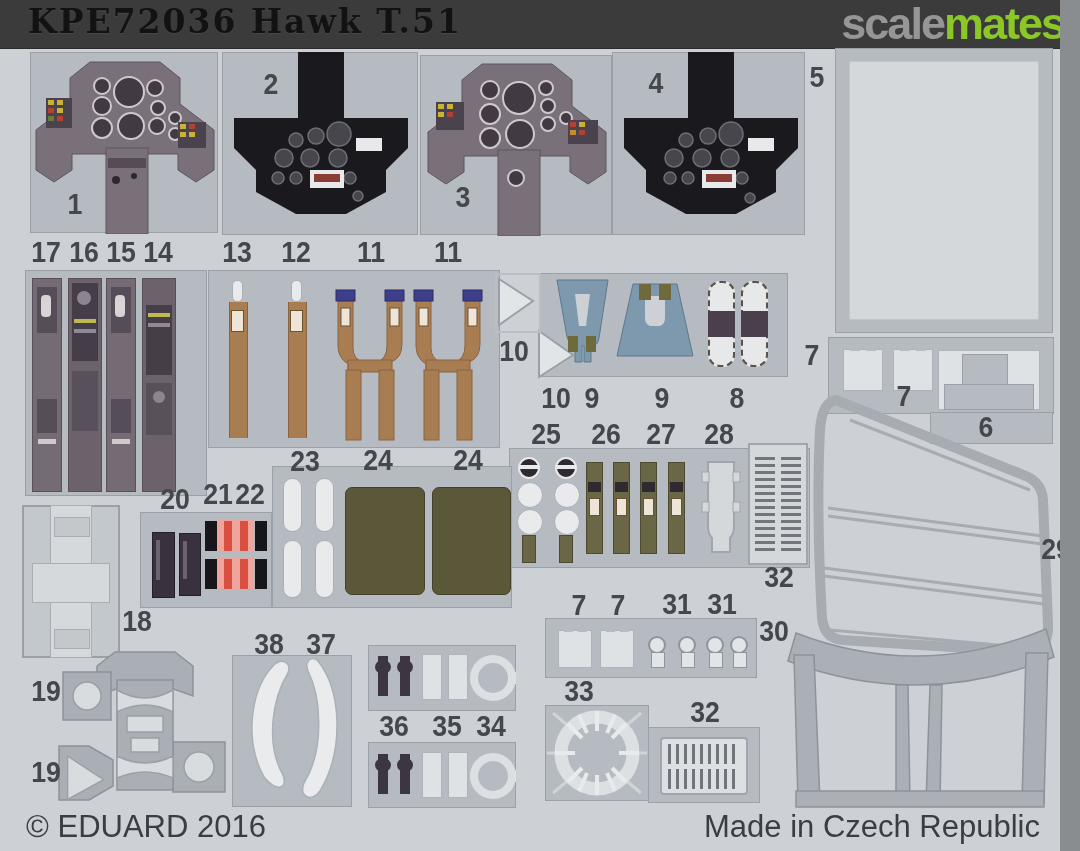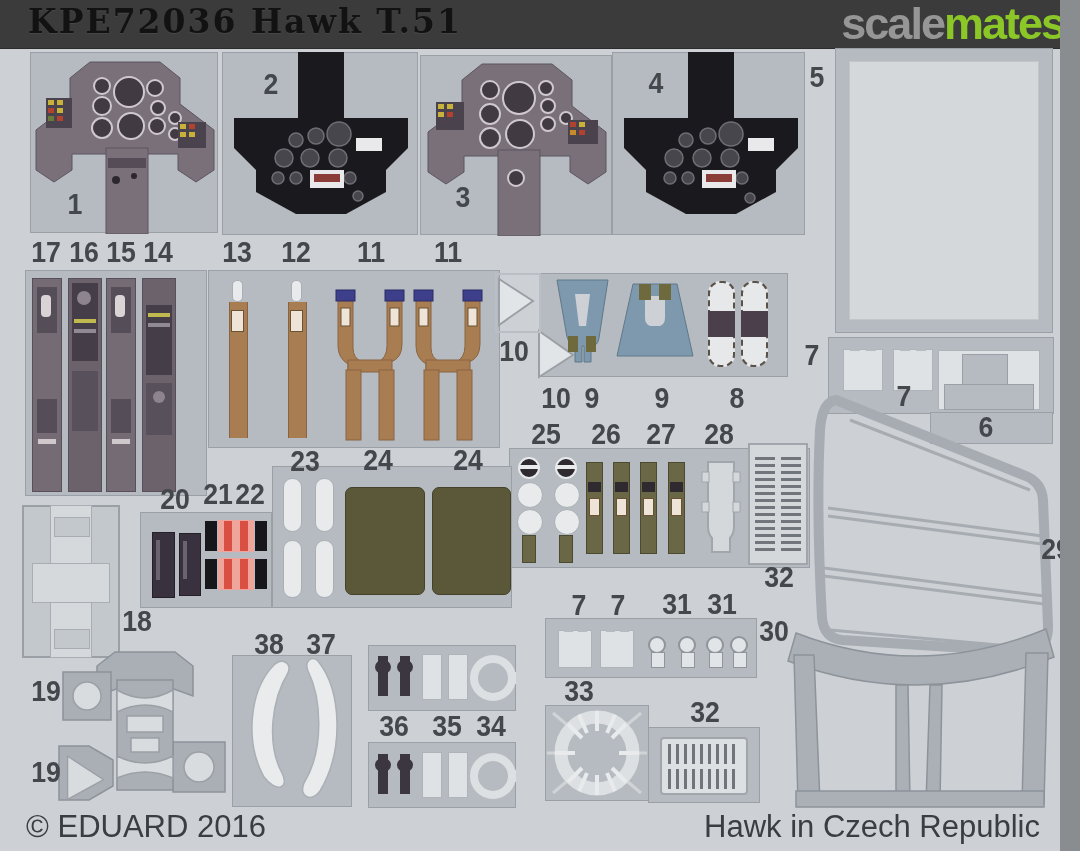--- a/index.html
+++ b/index.html
@@ -540,14 +540,14 @@
       <div class="part-label" style="left: 46px; top: 691px;">19</div>
       <div class="part-label" style="left: 46px; top: 772px;">19</div>
       <div class="part-label" style="left: 579px; top: 691px;">33</div>
       <div class="part-label" style="left: 705px; top: 712px;">32</div>
       <div class="part-label" style="left: 394px; top: 726px;">36</div>
       <div class="part-label" style="left: 447px; top: 726px;">35</div>
       <div class="part-label" style="left: 491px; top: 726px;">34</div>
     </div>
 
   <div class="footer-left">© EDUARD 2016</div>
-  <div class="footer-right">Hawk in Czech Republic</div>
+  <div class="footer-right">Made in Czech Republic</div>
 </div>
 
 </body></html>

